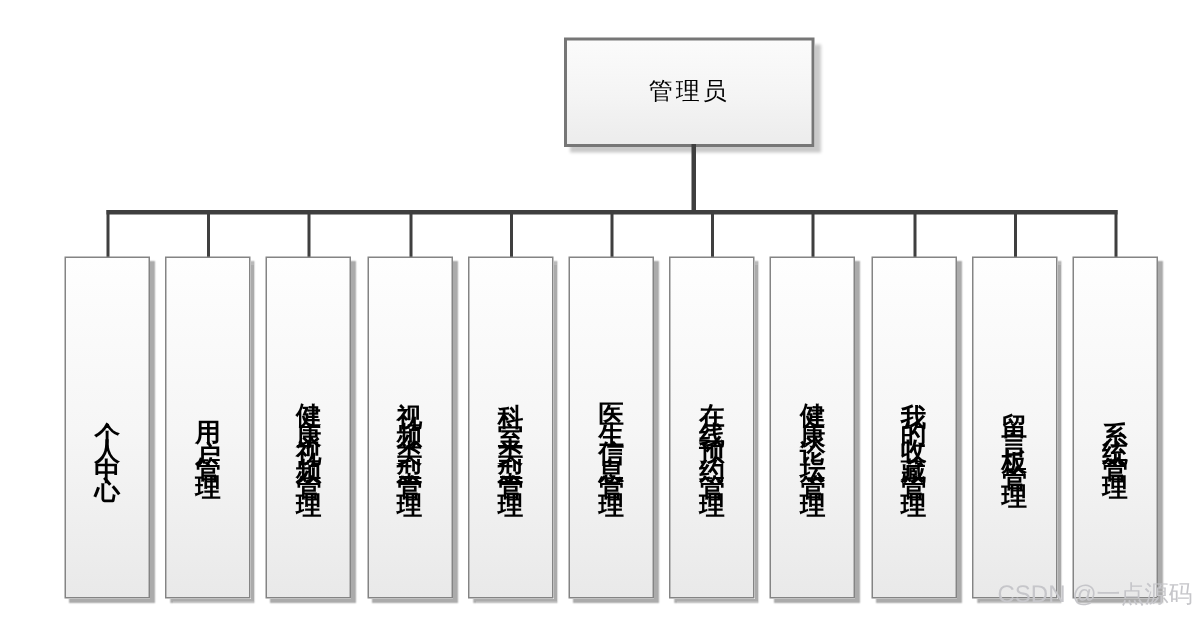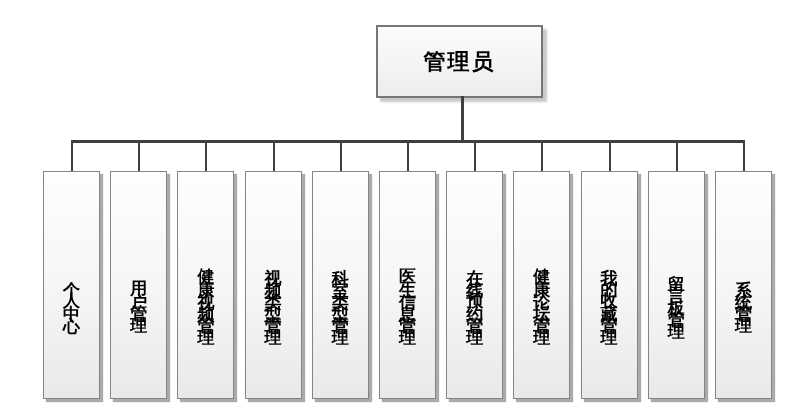--- a/index.html
+++ b/index.html
@@ -23,22 +23,22 @@
     width: 163px;
     height: 69px;
     background: linear-gradient(180deg, #fbfbfb 0%, #f4f4f4 55%, #ececec 100%);
     border: 2px solid #767676;
     box-shadow: 4px 4px 2px #c9c9c9;
     display: flex;
     align-items: center;
     justify-content: center;
   }
   .root-label {
-    font-size: 22px;
-    font-weight: bold;
+    font-size: 16px;
+    font-weight: normal;
     color: #000000;
     letter-spacing: 2px;
   }
 
   
   .trunk {
     position: absolute;
     left: 461px;
     top: 96px;
     width: 3px;
@@ -198,14 +198,15 @@
 
     <div class="node-wrap">
       <div class="stub"></div>
       <div class="node">
         <span class="vlabel">系统管理</span>
       </div>
     </div>
 
   </div>
 
+  <div class="watermark">CSDN @一点源码</div>
 
 </div>
 
 </body></html>

